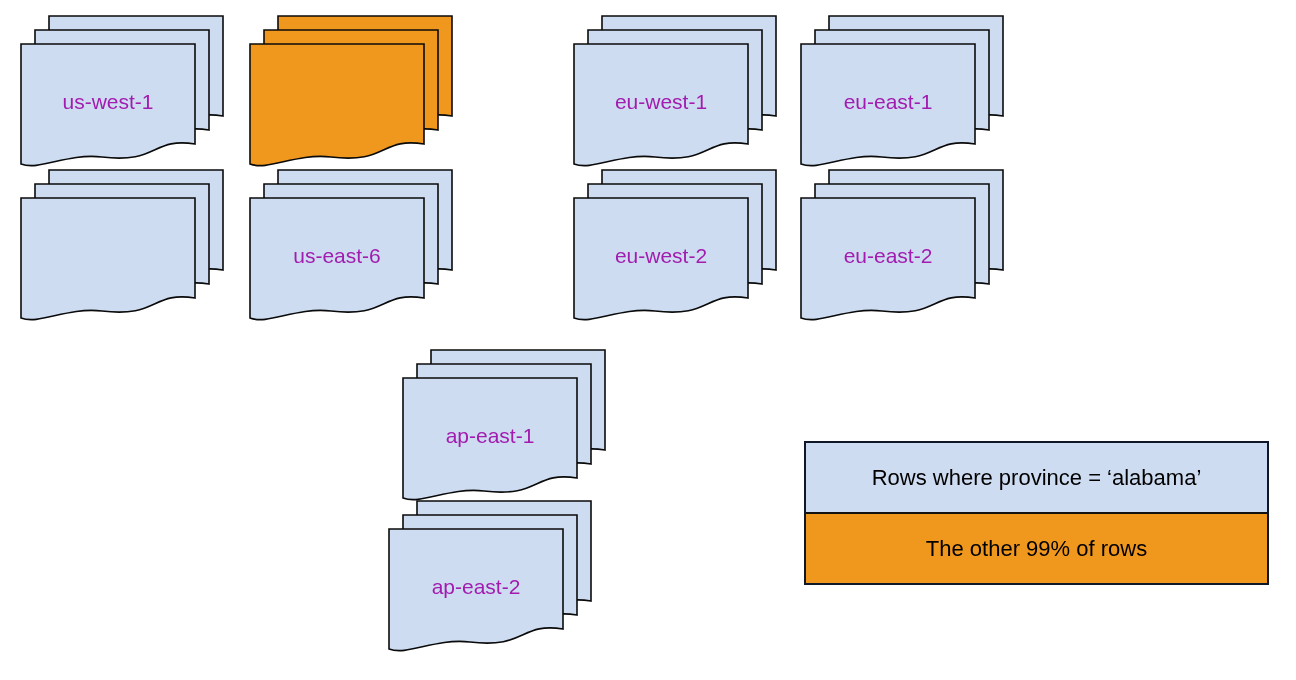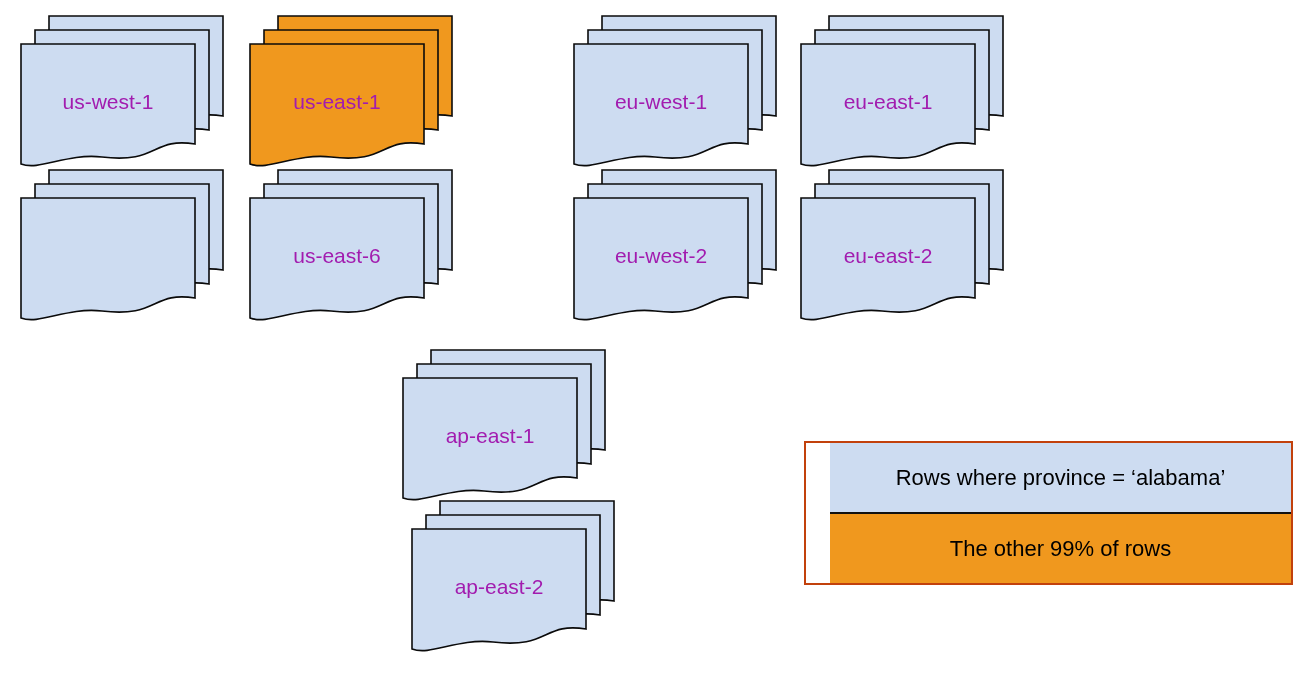--- a/index.html
+++ b/index.html
@@ -36,22 +36,21 @@
     text-align: center;
     font-size: 21px;
     color: #a21caf;
     white-space: nowrap;
   }
   .legend {
     position: absolute;
     left: 804px;
     top: 441px;
     width: 461px;
-    border: 2px solid #c2410c;
-    padding-left: 24px;
+    border: 2px solid #0f172a;
   }
   .legend-row {
     height: 69px;
     display: flex;
     align-items: center;
     justify-content: center;
     font-size: 22px;
     color: #000000;
   }
   .legend-row + .legend-row {
@@ -71,21 +70,20 @@
           <path d="M1 1 H175 V101 C132 94 138 121 82 114 C46 110 20 128 1 121 Z" transform="translate(0,28)" fill="#CDDCF1" stroke="#0A0A0A" stroke-width="1.6"></path>
         </svg>
         <div class="doc-label">us-west-1</div>
       </div>
       <div class="stack" style="left: 249px; top: 15px;">
         <svg width="206" height="156" viewBox="0 0 206 156">
           <path d="M1 1 H175 V101 C132 94 138 121 82 114 C46 110 20 128 1 121 Z" transform="translate(28,0)" fill="#F0981E" stroke="#0A0A0A" stroke-width="1.6"></path>
           <path d="M1 1 H175 V101 C132 94 138 121 82 114 C46 110 20 128 1 121 Z" transform="translate(14,14)" fill="#F0981E" stroke="#0A0A0A" stroke-width="1.6"></path>
           <path d="M1 1 H175 V101 C132 94 138 121 82 114 C46 110 20 128 1 121 Z" transform="translate(0,28)" fill="#F0981E" stroke="#0A0A0A" stroke-width="1.6"></path>
         </svg>
-        <div class="doc-label">us-east-1</div>
       </div>
       <div class="stack" style="left: 573px; top: 15px;">
         <svg width="206" height="156" viewBox="0 0 206 156">
           <path d="M1 1 H175 V101 C132 94 138 121 82 114 C46 110 20 128 1 121 Z" transform="translate(28,0)" fill="#CDDCF1" stroke="#0A0A0A" stroke-width="1.6"></path>
           <path d="M1 1 H175 V101 C132 94 138 121 82 114 C46 110 20 128 1 121 Z" transform="translate(14,14)" fill="#CDDCF1" stroke="#0A0A0A" stroke-width="1.6"></path>
           <path d="M1 1 H175 V101 C132 94 138 121 82 114 C46 110 20 128 1 121 Z" transform="translate(0,28)" fill="#CDDCF1" stroke="#0A0A0A" stroke-width="1.6"></path>
         </svg>
         <div class="doc-label">eu-west-1</div>
       </div>
       <div class="stack" style="left: 800px; top: 15px;">
@@ -128,21 +126,21 @@
         <div class="doc-label">eu-east-2</div>
       </div>
       <div class="stack" style="left: 402px; top: 349px;">
         <svg width="206" height="156" viewBox="0 0 206 156">
           <path d="M1 1 H175 V101 C132 94 138 121 82 114 C46 110 20 128 1 121 Z" transform="translate(28,0)" fill="#CDDCF1" stroke="#0A0A0A" stroke-width="1.6"></path>
           <path d="M1 1 H175 V101 C132 94 138 121 82 114 C46 110 20 128 1 121 Z" transform="translate(14,14)" fill="#CDDCF1" stroke="#0A0A0A" stroke-width="1.6"></path>
           <path d="M1 1 H175 V101 C132 94 138 121 82 114 C46 110 20 128 1 121 Z" transform="translate(0,28)" fill="#CDDCF1" stroke="#0A0A0A" stroke-width="1.6"></path>
         </svg>
         <div class="doc-label">ap-east-1</div>
       </div>
-      <div class="stack" style="left: 411px; top: 500px;">
+      <div class="stack" style="left: 388px; top: 500px;">
         <svg width="206" height="156" viewBox="0 0 206 156">
           <path d="M1 1 H175 V101 C132 94 138 121 82 114 C46 110 20 128 1 121 Z" transform="translate(28,0)" fill="#CDDCF1" stroke="#0A0A0A" stroke-width="1.6"></path>
           <path d="M1 1 H175 V101 C132 94 138 121 82 114 C46 110 20 128 1 121 Z" transform="translate(14,14)" fill="#CDDCF1" stroke="#0A0A0A" stroke-width="1.6"></path>
           <path d="M1 1 H175 V101 C132 94 138 121 82 114 C46 110 20 128 1 121 Z" transform="translate(0,28)" fill="#CDDCF1" stroke="#0A0A0A" stroke-width="1.6"></path>
         </svg>
         <div class="doc-label">ap-east-2</div>
       </div>
     </div>
 
   <div class="legend">

